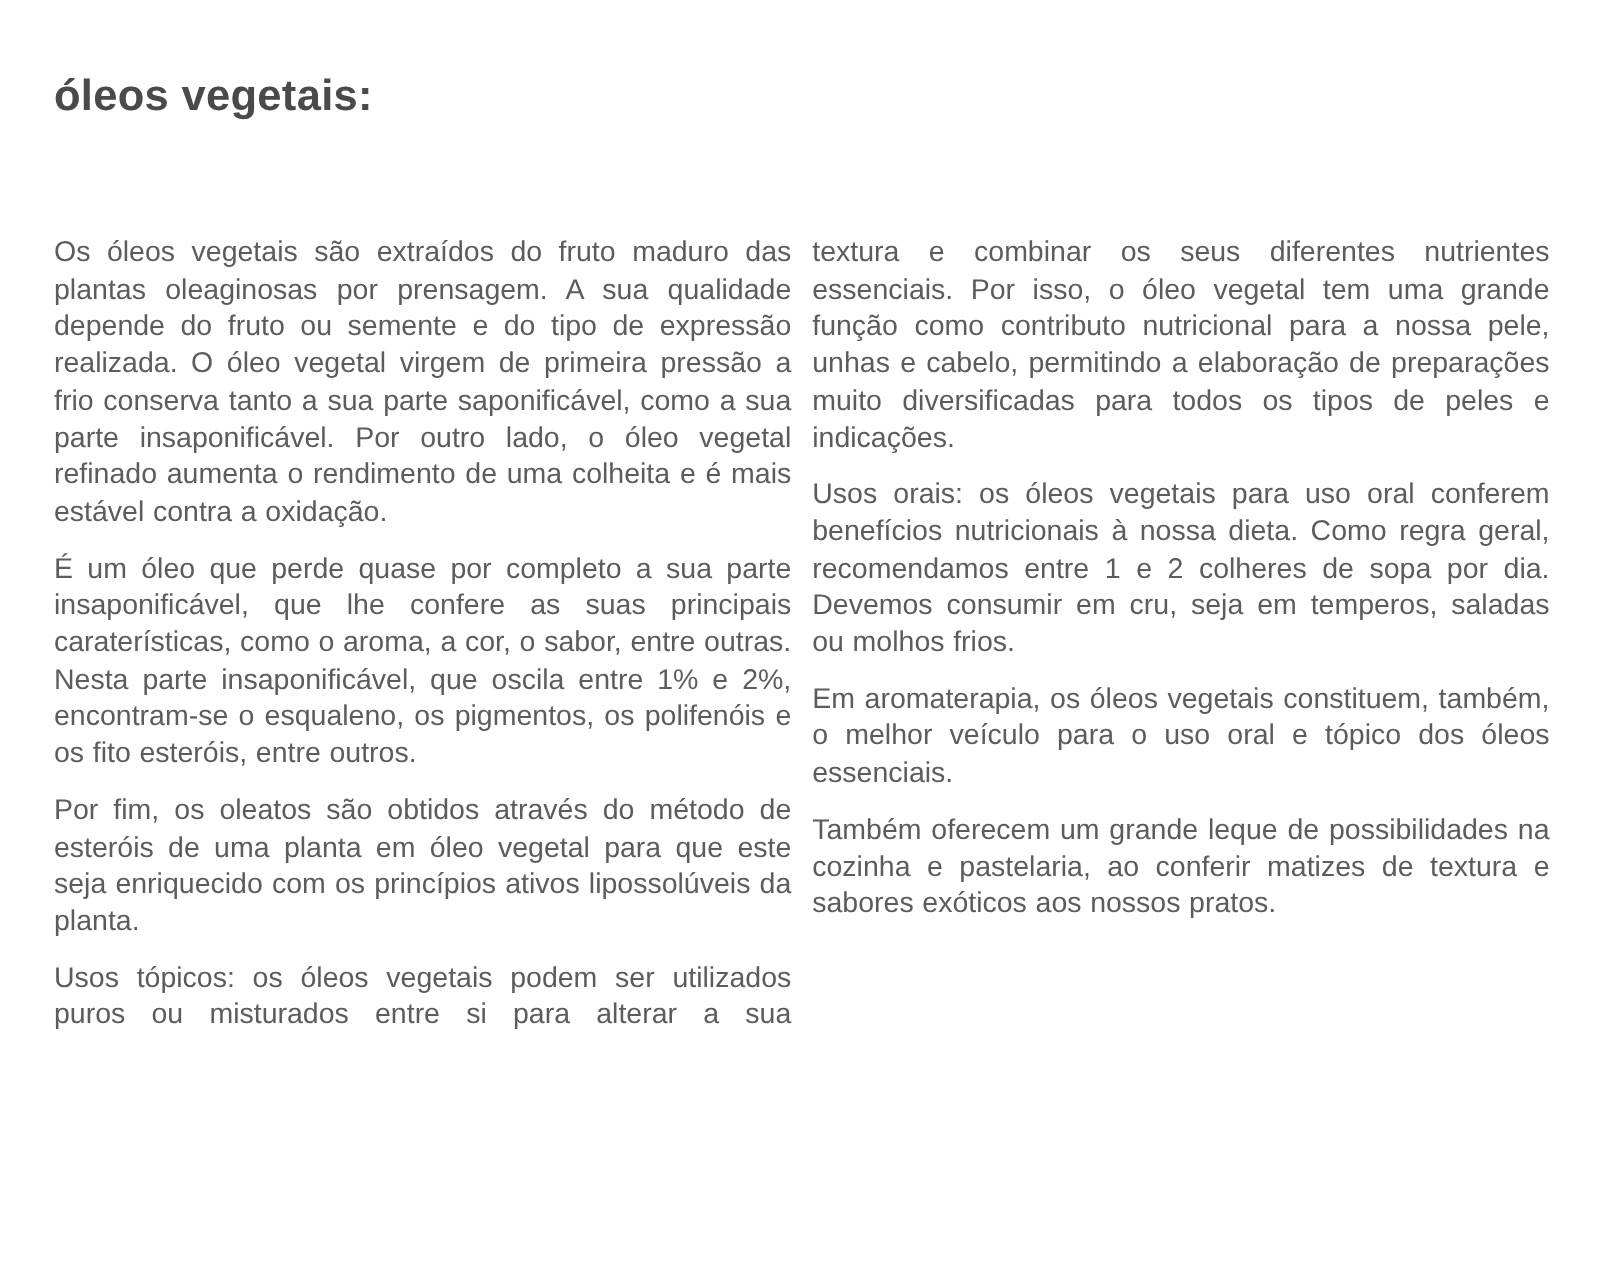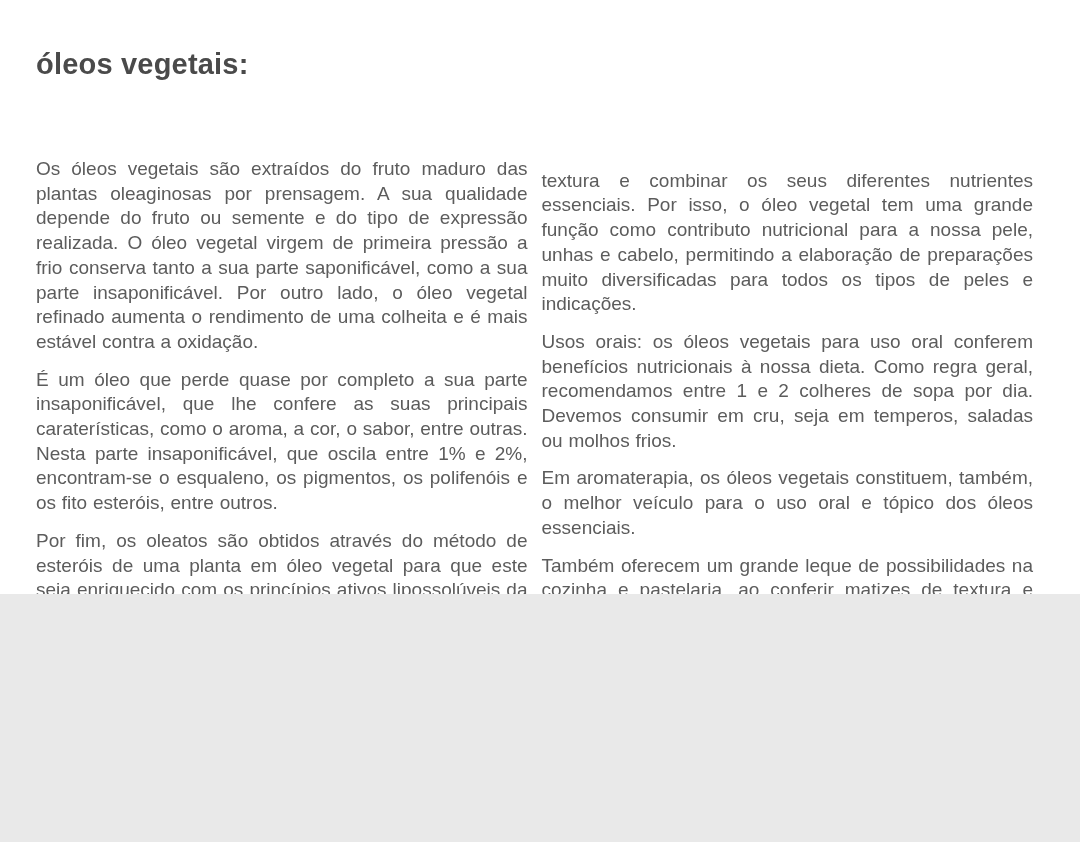--- a/index.html
+++ b/index.html
@@ -5,21 +5,21 @@
   :root {
     --title: #4a4a4a;
     --accent: #dd9f40;
     --body: #5c5c5c;
     --background: #ffffff;
   }
   * { margin: 0; padding: 0; box-sizing: border-box; }
   html, body { background: #e9e9e9; }
   .page {
     width: 1080px;
-    height: 594px;
+    height: 842px;
     background: var(--background);
     padding: 46px 47px 0 36px;
     overflow: hidden;
     font-family: "Liberation Sans", "DejaVu Sans", sans-serif;
   }
   .page-title {
     color: var(--title);
     font-size: 29px;
     line-height: 37px;
     font-weight: bold;
@@ -29,21 +29,20 @@
     color: var(--accent);
     font-size: 22px;
     line-height: 28px;
     font-weight: bold;
     margin-top: 13px;
   }
   .columns {
     display: flex;
     gap: 14px;
     margin-top: 74px;
-    align-items: flex-end;
   }
   .col { flex: 1 1 0; min-width: 0; }
   .col p {
     color: var(--body);
     font-size: 19px;
     line-height: 24.7px;
     text-align: justify;
     margin-bottom: 13px;
     word-spacing: 0.5px;
   }
@@ -57,20 +56,21 @@
   <h1 class="page-title">
     <span>óleos vegetais:</span><br>
   </h1>
 
 
   <div class="columns">
     <div class="col">
       <p>Os óleos vegetais são extraídos do fruto maduro das plantas oleaginosas por prensagem. A sua qualidade depende do fruto ou semente e do tipo de expressão realizada. O óleo vegetal virgem de primeira pressão a frio conserva tanto a sua parte saponificável, como a sua parte insaponificável. Por outro lado, o óleo vegetal refinado aumenta o rendimento de uma colheita e é mais estável contra a oxidação.</p>
       <p>É um óleo que perde quase por completo a sua parte insaponificável, que lhe confere as suas principais caraterísticas, como o aroma, a cor, o sabor, entre outras. Nesta parte insaponificável, que oscila entre 1% e 2%, encontram-se o esqualeno, os pigmentos, os polifenóis e os fito esteróis, entre outros.</p>
       <p>Por fim, os oleatos são obtidos através do método de esteróis de uma planta em óleo vegetal para que este seja enriquecido com os princípios ativos lipossolúveis da planta.</p>
+      <p class="continues">Usos tópicos: os óleos vegetais podem ser utilizados puros ou misturados entre si para alterar a sua</p>
     </div>
     <div class="col">
       <p>textura e combinar os seus diferentes nutrientes essenciais. Por isso, o óleo vegetal tem uma grande função como contributo nutricional para a nossa pele, unhas e cabelo, permitindo a elaboração de preparações muito diversificadas para todos os tipos de peles e indicações.</p>
       <p>Usos orais: os óleos vegetais para uso oral conferem benefícios nutricionais à nossa dieta. Como regra geral, recomendamos entre 1 e 2 colheres de sopa por dia. Devemos consumir em cru, seja em temperos, saladas ou molhos frios.</p>
       <p>Em aromaterapia, os óleos vegetais constituem, também, o melhor veículo para o uso oral e tópico dos óleos essenciais.</p>
       <p>Também oferecem um grande leque de possibilidades na cozinha e pastelaria, ao conferir matizes de textura e sabores exóticos aos nossos pratos.</p>
     </div>
   </div>
 
 </div>

